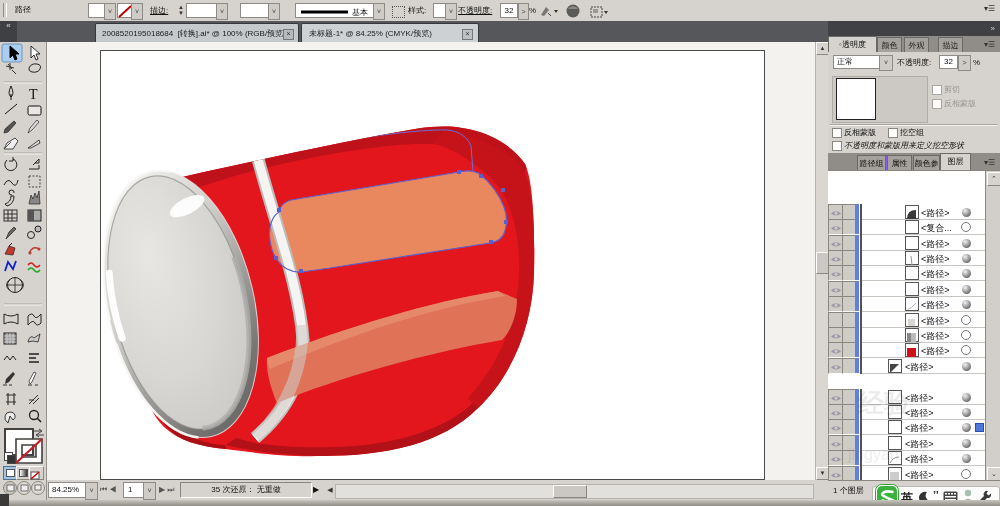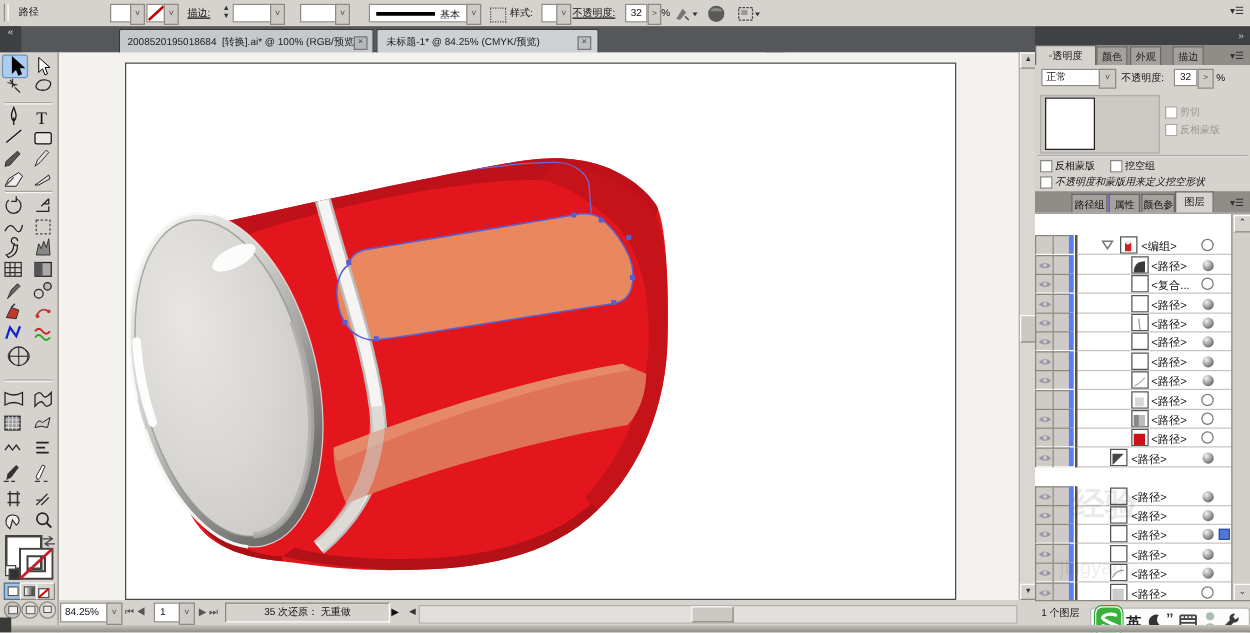--- a/index.html
+++ b/index.html
@@ -325,37 +325,20 @@
 </div>
 <div class="a" style="left:0;top:132px;width:172px;height:17px;background:#908d88;border-bottom:1px solid #6b6966;">
 <div class="a" style="left:2px;top:2px;width:24px;height:15px;background:#8b5cf6;border:1px solid #6b6966;border-bottom:none;font-size:8px;color:#111;line-height:15px;text-align:center;overflow:hidden;white-space:nowrap;margin-left:35px;">渐变</div>
 <div class="a" style="left:29px;top:2px;width:27px;height:15px;background:#a5a29d;border:1px solid #6b6966;border-bottom:none;font-size:8px;color:#111;line-height:15px;text-align:center;overflow:hidden;white-space:nowrap;">路径组</div>
 <div class="a" style="left:59px;top:2px;width:23px;height:15px;background:#a5a29d;border:1px solid #6b6966;border-bottom:none;font-size:8px;color:#111;line-height:15px;text-align:center;overflow:hidden;white-space:nowrap;">属性</div>
 <div class="a" style="left:85px;top:2px;width:25px;height:15px;background:#a5a29d;border:1px solid #6b6966;border-bottom:none;font-size:8px;color:#111;line-height:15px;text-align:center;overflow:hidden;white-space:nowrap;">颜色参</div>
 <div class="a" style="left:112px;top:0px;width:29px;height:17px;background:#d6d3ce;border:1px solid #6b6966;border-bottom:none;font-size:8px;color:#111;line-height:15px;text-align:center;overflow:hidden;white-space:nowrap;">图层</div>
 <div class="a" style="left:156px;top:5px;color:#333;font-size:8px;">▾☰</div>
 </div>
 <div class="a" style="left:0;top:149px;width:172px;height:310px;background:#fff;border-top:1px solid #8a877f;overflow:hidden;">
-<div class="a" style="left:0;top:17px;width:172px;height:16px;">
-<div class="a sunk" style="left:0;top:0;width:13px;height:14px;background:#cfccc7;text-align:center;">
-</div>
-<div class="a sunk" style="left:14px;top:0;width:12px;height:14px;background:#cfccc7;"></div>
-<div class="a" style="left:27px;top:0;width:4px;height:15px;background:#5f7fe8;"></div>
-<div class="a" style="left:32px;top:0;width:2px;height:16px;background:#55524d;"></div>
-<svg class="a" style="left:53px;top:4px" width="10" height="8">
-          <path d="M1,1 L9,1 L5,7 Z" fill="none" stroke="#777" stroke-width="1.2"></path>
-        </svg>
-<div class="a" style="left:68px;top:1px;width:12px;height:12px;background:#fff;border:1px solid #555;"><svg width="11" height="11">
-            <path d="M3,2 h5 v7 h-5 Z" fill="#cc2222"></path>
-            <path d="M3,2 q2,3 5,0" fill="#fff"></path>
-          </svg></div>
-<div class="a" style="left:85px;top:3px;font-size:9px;color:#111;white-space:nowrap;">&lt;编组&gt;</div>
-<div class="a" style="left:133px;top:3px;width:8px;height:8px;border:1px solid #777;border-radius:50%;"></div>
-<div class="a" style="left:34px;top:15px;width:138px;height:1px;background:#c8c5c0;"></div>
-</div>
 <div class="a" style="left:0;top:33px;width:172px;height:15px;">
 <div class="a sunk" style="left:0;top:0;width:13px;height:14px;background:#cfccc7;text-align:center;">
 <svg width="12" height="12" style="margin-top:1px">
             <path d="M1,6.5 Q6,2 11,6.5 Q6,10.5 1,6.5 Z" fill="#9896a0"></path>
             <circle cx="6" cy="6.2" r="1.6" fill="#c8c6d0"></circle>
           </svg>
 </div>
 <div class="a sunk" style="left:14px;top:0;width:12px;height:14px;background:#cfccc7;"></div>
 <div class="a" style="left:27px;top:0;width:4px;height:15px;background:#5f7fe8;"></div>
 <div class="a" style="left:32px;top:0;width:2px;height:16px;background:#55524d;"></div>

